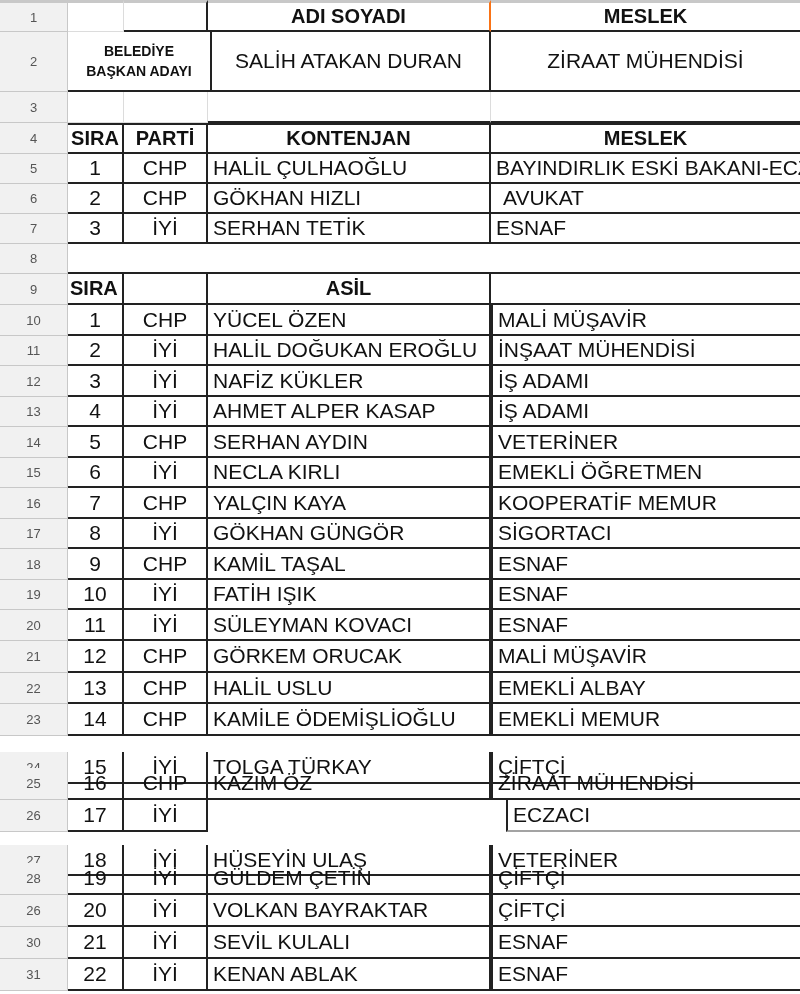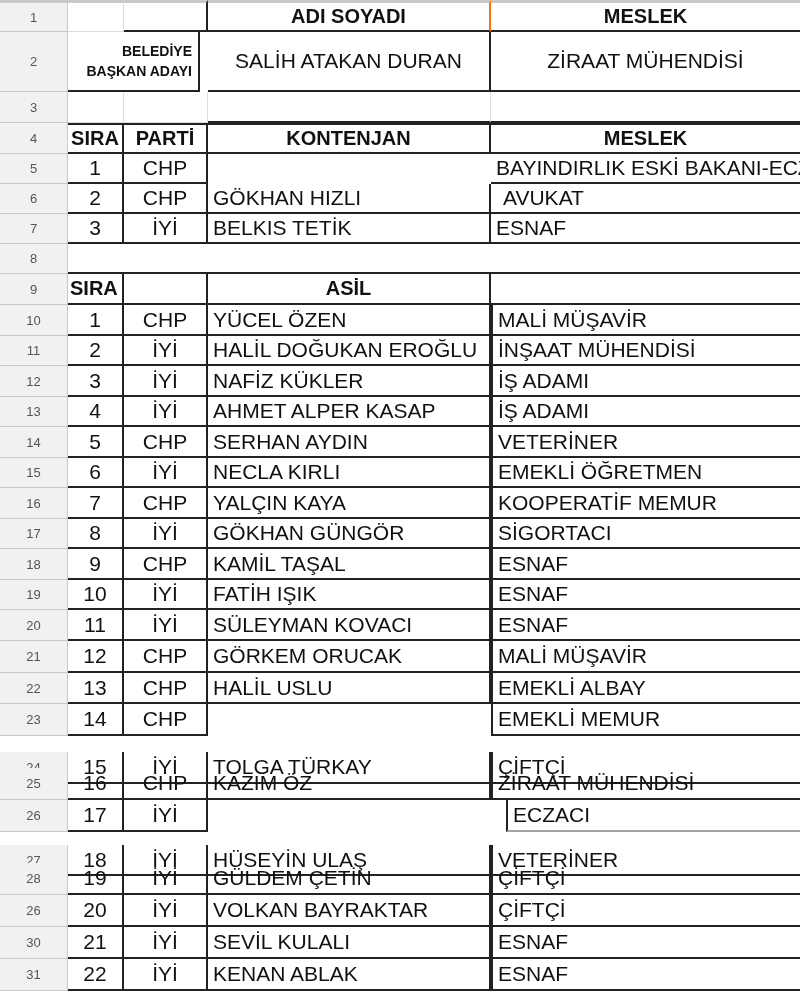--- a/index.html
+++ b/index.html
@@ -34,21 +34,21 @@
   <div class="row" style="top:0;height:32px;">
     <div class="rh" style="border-top:3px solid #c8c8c8;">1</div>
     <div class="c c1 grid-lt" style="border-top:3px solid #c8c8c8;"></div>
     <div class="c c2" style="border-top:3px solid #c8c8c8;border-right:2px solid #222;border-bottom:2px solid #222;"></div>
     <div class="c c3 ctr b" style="border-top:3px solid #c8c8c8;border-right:2px solid #f97316;border-bottom:2px solid #222;">ADI SOYADI</div>
     <div class="c c4 ctr b" style="border-top:3px solid #c8c8c8;border-bottom:2px solid #222;">MESLEK</div>
   </div>
 
   <div class="row" style="top:32px;height:60px;">
     <div class="rh">2</div>
-    <div class="c small" style="left:68px;width:132px;justify-content:center;border-right:2px solid #222;border-bottom:2px solid #222;text-align:right;">
+    <div class="c small" style="left:68px;width:144px;justify-content:center;border-right:2px solid #222;border-bottom:2px solid #222;">
       <span style="display:block;width:118px;">BELEDİYE BAŞKAN ADAYI</span>
     </div>
     <div class="c c3 ctr" style="border-right:2px solid #222;border-bottom:2px solid #222;">SALİH ATAKAN DURAN</div>
     <div class="c c4 ctr" style="border-bottom:2px solid #222;">ZİRAAT MÜHENDİSİ</div>
   </div>
 
   <div class="row" style="top:92px;height:31px;">
     <div class="rh">3</div>
     <div class="c c1 grid-lt"></div>
     <div class="c c2 grid-lt"></div>
@@ -61,34 +61,35 @@
     <div class="c c1 b bd top-bd" style="font-size:20px;">SIRA</div>
     <div class="c c2 b bd top-bd">PARTİ</div>
     <div class="c c3 ctr b bd top-bd">KONTENJAN</div>
     <div class="c c4 ctr b top-bd" style="border-bottom:2px solid #222;">MESLEK</div>
   </div>
 
   <div class="row" style="top:154px;height:30px;">
     <div class="rh">5</div>
     <div class="c c1 bd">1</div>
     <div class="c c2 bd">CHP</div>
+    <div class="c c3 bd">HALİL ÇULHAOĞLU</div>
     <div class="c c4" style="border-bottom:2px solid #222;">BAYINDIRLIK ESKİ BAKANI-ECZ</div>
   </div>
   <div class="row" style="top:184px;height:30px;">
     <div class="rh">6</div>
     <div class="c c1 bd">2</div>
     <div class="c c2 bd">CHP</div>
     <div class="c c3 bd">GÖKHAN HIZLI</div>
     <div class="c c4" style="border-bottom:2px solid #222;padding-left:12px;">AVUKAT</div>
   </div>
   <div class="row" style="top:214px;height:30px;">
     <div class="rh">7</div>
     <div class="c c1 bd">3</div>
     <div class="c c2 bd">İYİ</div>
-    <div class="c c3 bd">BELKIS TETİK</div>
+    <div class="c c3 bd">SERHAN TETİK</div>
     <div class="c c4" style="border-bottom:2px solid #222;">ESNAF</div>
   </div>
 
   <div class="row" style="top:244px;height:30px;">
     <div class="rh">8</div>
     <div class="merged" style="border-bottom:2px solid #222;"></div>
   </div>
 
   <div class="row" style="top:274px;height:31px;">
     <div class="rh">9</div>
@@ -187,20 +188,21 @@
         <div class="rh">22</div>
         <div class="c c1 bd">13</div>
         <div class="c c2 bd">CHP</div>
         <div class="c c3 bd">HALİL USLU</div>
         <div class="c c4 bd-l" style="border-bottom:2px solid #222;">EMEKLİ ALBAY</div>
       </div>
       <div class="row" style="top: 704px; height: 32px;">
         <div class="rh">23</div>
         <div class="c c1 bd">14</div>
         <div class="c c2 bd">CHP</div>
+        <div class="c c3 bd">KAMİLE ÖDEMİŞLİOĞLU</div>
         <div class="c c4 bd-l" style="border-bottom:2px solid #222;">EMEKLİ MEMUR</div>
       </div>
       <div class="row" style="top: 752px; height: 32px;">
         <div class="rh">24</div>
         <div class="c c1 bd">15</div>
         <div class="c c2 bd">İYİ</div>
         <div class="c c3 bd">TOLGA TÜRKAY</div>
         <div class="c c4 bd-l" style="border-bottom:2px solid #222;">ÇİFTÇİ</div>
       </div>
       <div class="row" style="top: 768px; height: 32px;">

